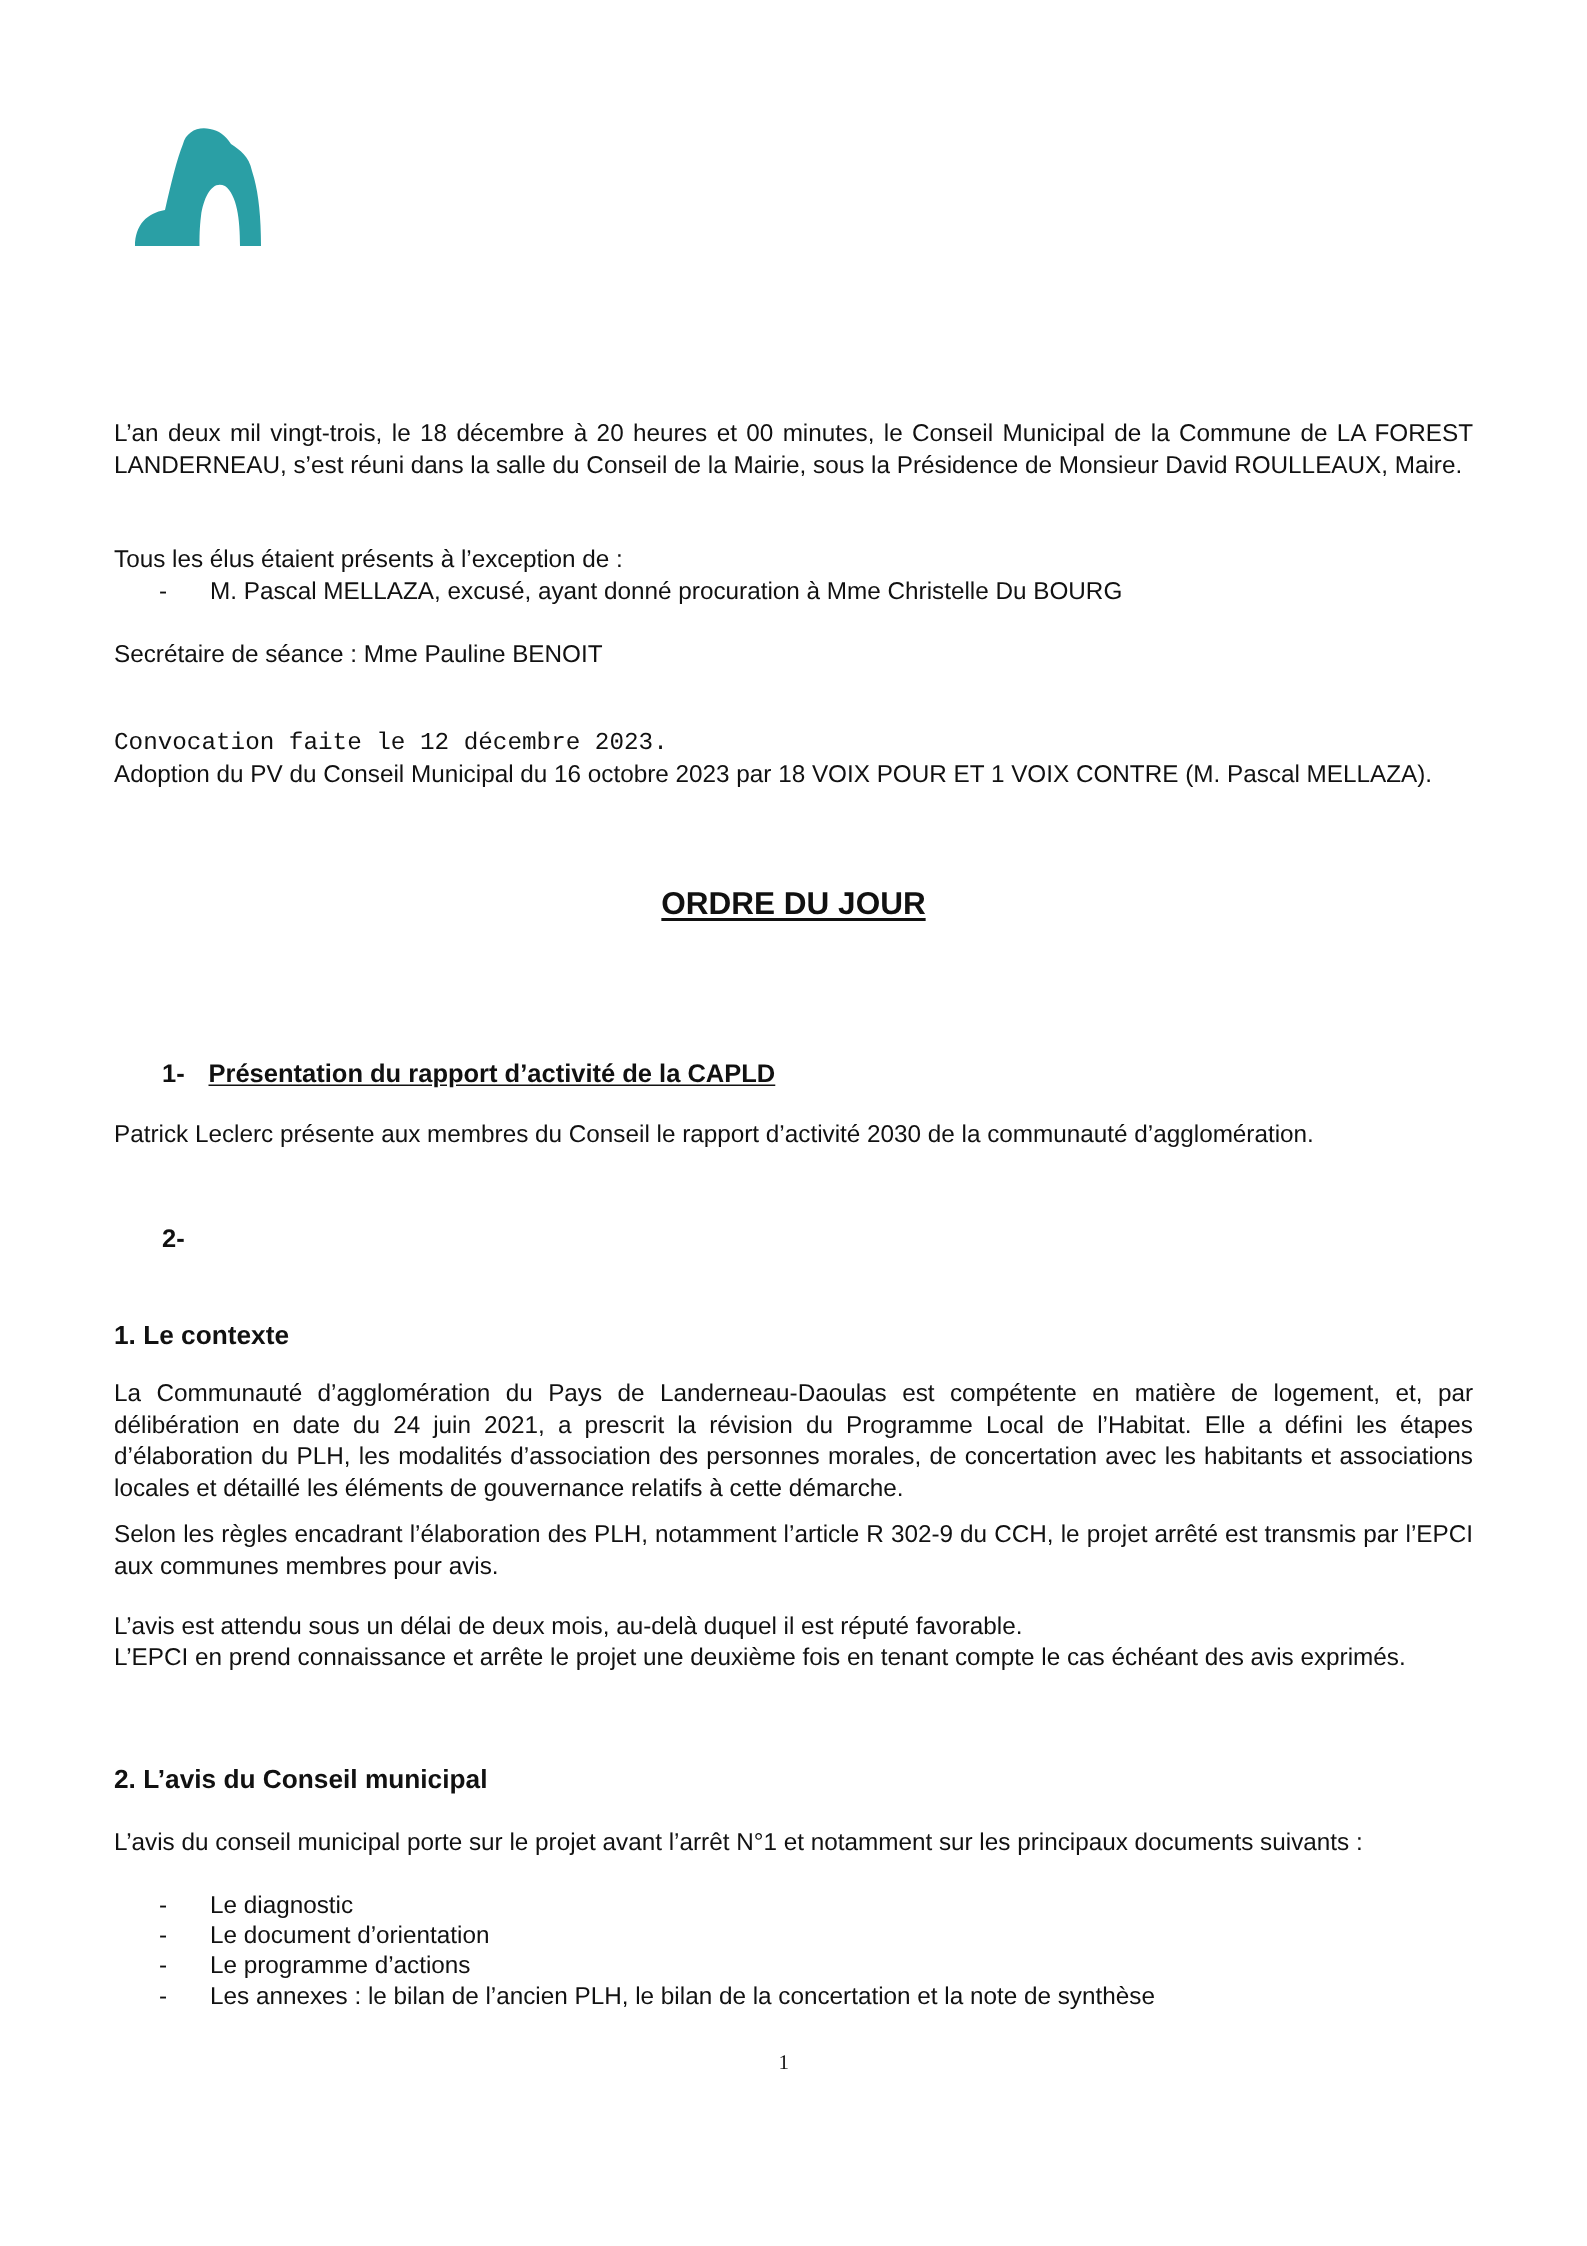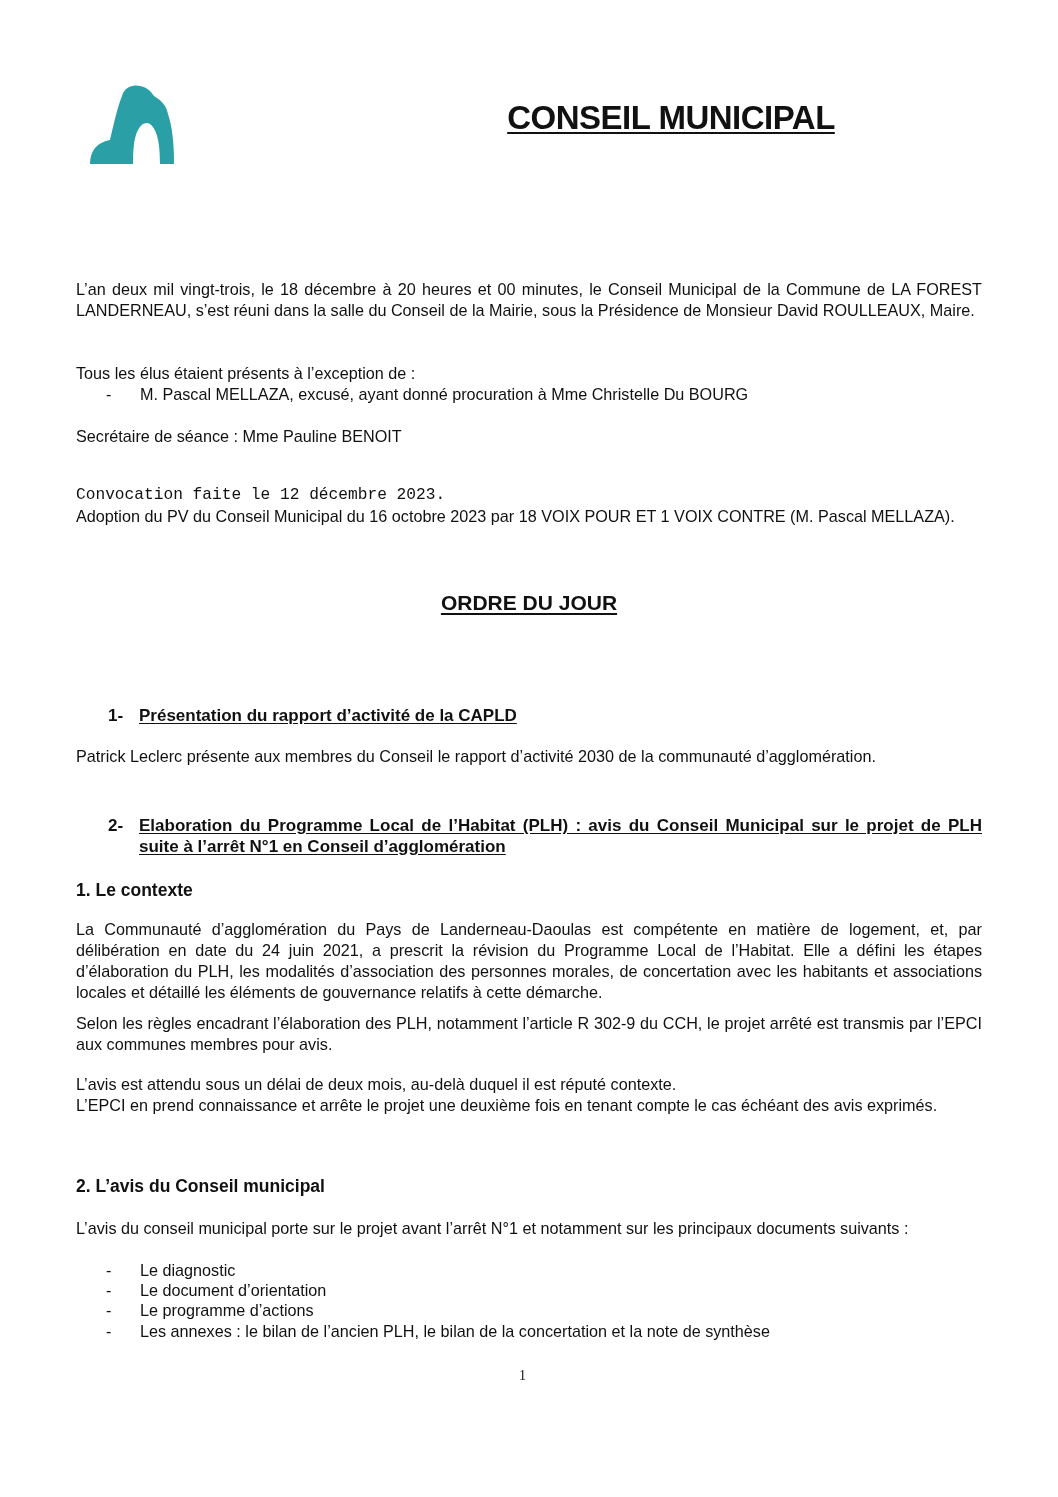--- a/index.html
+++ b/index.html
@@ -24,21 +24,20 @@
 </head>
 <body>
 
 <div class="abs logo">
   <svg width="100" height="90" viewBox="0 0 100 90">
     <path d="M2 82 C2 68 10 60 22 58 C26 40 30 24 34 14 C36 6 44 2 52 4 C58 5 62 8 66 14 C72 18 78 22 80 32 C84 44 86 60 86 82 L72 82 C72 64 70 48 62 42 C54 38 48 48 46 62 C45 70 45 76 45 82 Z" fill="#2a9fa5"></path>
   </svg>
 </div>
 
 <div class="abs title">
-  <div>CONSEIL MUNICIPAL</div>
 </div>
 
 <div class="abs p just" style="top:279px;">L’an deux mil vingt-trois, le 18 décembre à 20 heures et 00 minutes, le Conseil Municipal de la Commune de LA FOREST LANDERNEAU, s’est réuni dans la salle du Conseil de la Mairie, sous la Présidence de Monsieur David ROULLEAUX, Maire.</div>
 <div class="abs p" style="top:363px;">Tous les élus étaient présents à l’exception de :</div>
 <div class="dash-item" style="top:384px;">
   <span class="dash">-</span>
   <span class="txt">M. Pascal MELLAZA, excusé, ayant donné procuration à Mme Christelle Du BOURG</span>
 </div>
 <div class="abs p" style="top:426px;">Secrétaire de séance : Mme Pauline BENOIT</div>
 <div class="abs p" style="top:485px;font-family:Liberation Mono, monospace;">Convocation faite le 12 décembre 2023.</div>
@@ -47,27 +46,26 @@
 <div class="abs section-title" style="top:591px;">ORDRE DU JOUR</div>
 
 <div class="abs agenda" style="top:705px; height:22px;">
   <span class="num">1-</span>
   <span class="lbl">Présentation du rapport d’activité de la CAPLD</span>
 </div>
 <div class="abs p" style="top:746px;">Patrick Leclerc présente aux membres du Conseil le rapport d’activité 2030 de la communauté d’agglomération.</div>
 
 <div class="abs agenda" style="top:815px; height:44px;">
   <span class="num">2-</span>
-  <span class="lbl">Elaboration du Programme Local de l’Habitat (PLH) : avis du Conseil Municipal sur le projet de PLH suite à l’arrêt N°1 en Conseil d’agglomération</span>
 </div>
 
 <div class="abs subhead" style="top:880px;">1.  Le contexte</div>
 <div class="abs p just" style="top:919px;">La Communauté d’agglomération du Pays de Landerneau-Daoulas est compétente en matière de logement, et, par délibération en date du 24 juin 2021, a prescrit la révision du Programme Local de l’Habitat. Elle a défini les étapes d’élaboration du PLH, les modalités d’association des personnes morales, de concertation avec les habitants et associations locales et détaillé les éléments de gouvernance relatifs à cette démarche.</div>
 <div class="abs p just" style="top:1013px;">Selon les règles encadrant l’élaboration des PLH, notamment l’article R 302-9 du CCH, le projet arrêté est transmis par l’EPCI aux communes membres pour avis.</div>
-<div class="abs p" style="top:1074px;">L’avis est attendu sous un délai de deux mois, au-delà duquel il est réputé contexte.</div>
+<div class="abs p" style="top:1074px;">L’avis est attendu sous un délai de deux mois, au-delà duquel il est réputé favorable.</div>
 <div class="abs p just" style="top:1095px;">L’EPCI en prend connaissance et arrête le projet une deuxième fois en tenant compte le cas échéant des avis exprimés.</div>
 
 <div class="abs subhead" style="top:1176px;">2. L’avis du Conseil municipal</div>
 <div class="abs p just" style="top:1218px;">L’avis du conseil municipal porte sur le projet avant l’arrêt N°1 et notamment sur les principaux documents suivants :</div>
 
 <div class="dash-item" style="top:1260px;">
   <span class="dash">-</span>
   <span class="txt">Le diagnostic</span>
 </div>
 <div class="dash-item" style="top:1280px;">

